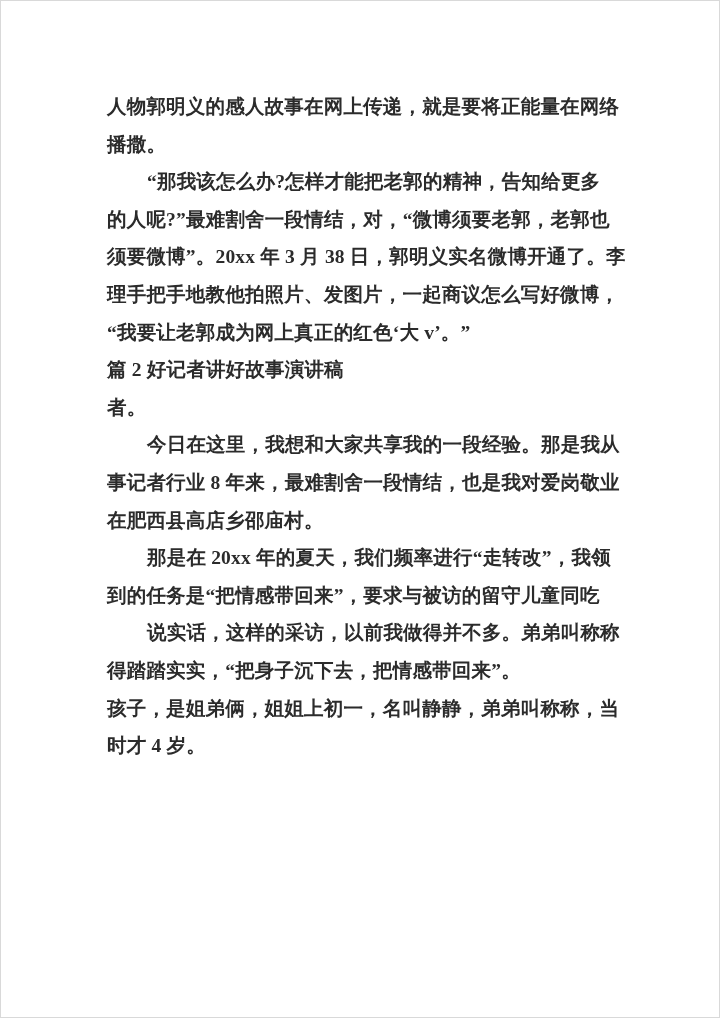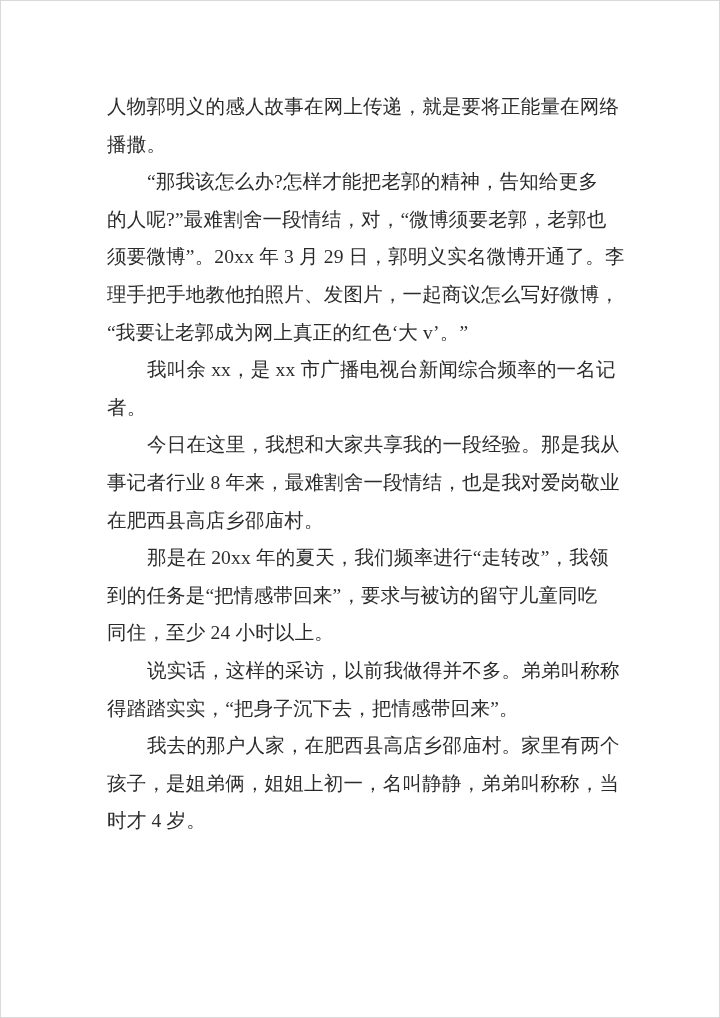--- a/index.html
+++ b/index.html
@@ -38,36 +38,34 @@
     white-space: nowrap;
     text-align: left;
   }
   .line.indent {
     padding-left: 40px;
   }
 </style>
 </head>
 <body style="background: rgb(255, 255, 255);">
 
-<div class="page" style="border-color: rgb(217, 217, 217);">
+<div class="page" style="border-color: rgb(217, 217, 217); font-weight: bold;">
   <div class="doc" id="doc" style="color: rgb(43, 43, 43);">
       <div class="line">人物郭明义的感人故事在网上传递，就是要将正能量在网络</div>
       <div class="line">播撒。</div>
       <div class="line indent">“那我该怎么办?怎样才能把老郭的精神，告知给更多</div>
       <div class="line">的人呢?”最难割舍一段情结，对，“微博须要老郭，老郭也</div>
-      <div class="line">须要微博”。20xx 年 3 月 29 日，郭明义实名微博开通了。李</div>
+      <div class="line">须要微博”。20xx 年 3 月 38 日，郭明义实名微博开通了。李</div>
       <div class="line">理手把手地教他拍照片、发图片，一起商议怎么写好微博，</div>
       <div class="line">“我要让老郭成为网上真正的红色‘大 v’。”</div>
-      <div class="line indent">我叫余 xx，是 xx 市广播电视台新闻综合频率的一名记</div>
+      <div class="line">篇 2 好记者讲好故事演讲稿</div>
       <div class="line">者。</div>
       <div class="line indent">今日在这里，我想和大家共享我的一段经验。那是我从</div>
       <div class="line">事记者行业 8 年来，最难割舍一段情结，也是我对爱岗敬业</div>
       <div class="line">在肥西县高店乡邵庙村。</div>
       <div class="line indent">那是在 20xx 年的夏天，我们频率进行“走转改”，我领</div>
       <div class="line">到的任务是“把情感带回来”，要求与被访的留守儿童同吃</div>
-      <div class="line">同住，至少 24 小时以上。</div>
       <div class="line indent">说实话，这样的采访，以前我做得并不多。弟弟叫称称</div>
       <div class="line">得踏踏实实，“把身子沉下去，把情感带回来”。</div>
-      <div class="line indent">我去的那户人家，在肥西县高店乡邵庙村。家里有两个</div>
       <div class="line">孩子，是姐弟俩，姐姐上初一，名叫静静，弟弟叫称称，当</div>
       <div class="line">时才 4 岁。</div>
     </div>
 </div>
 
 </body></html>

